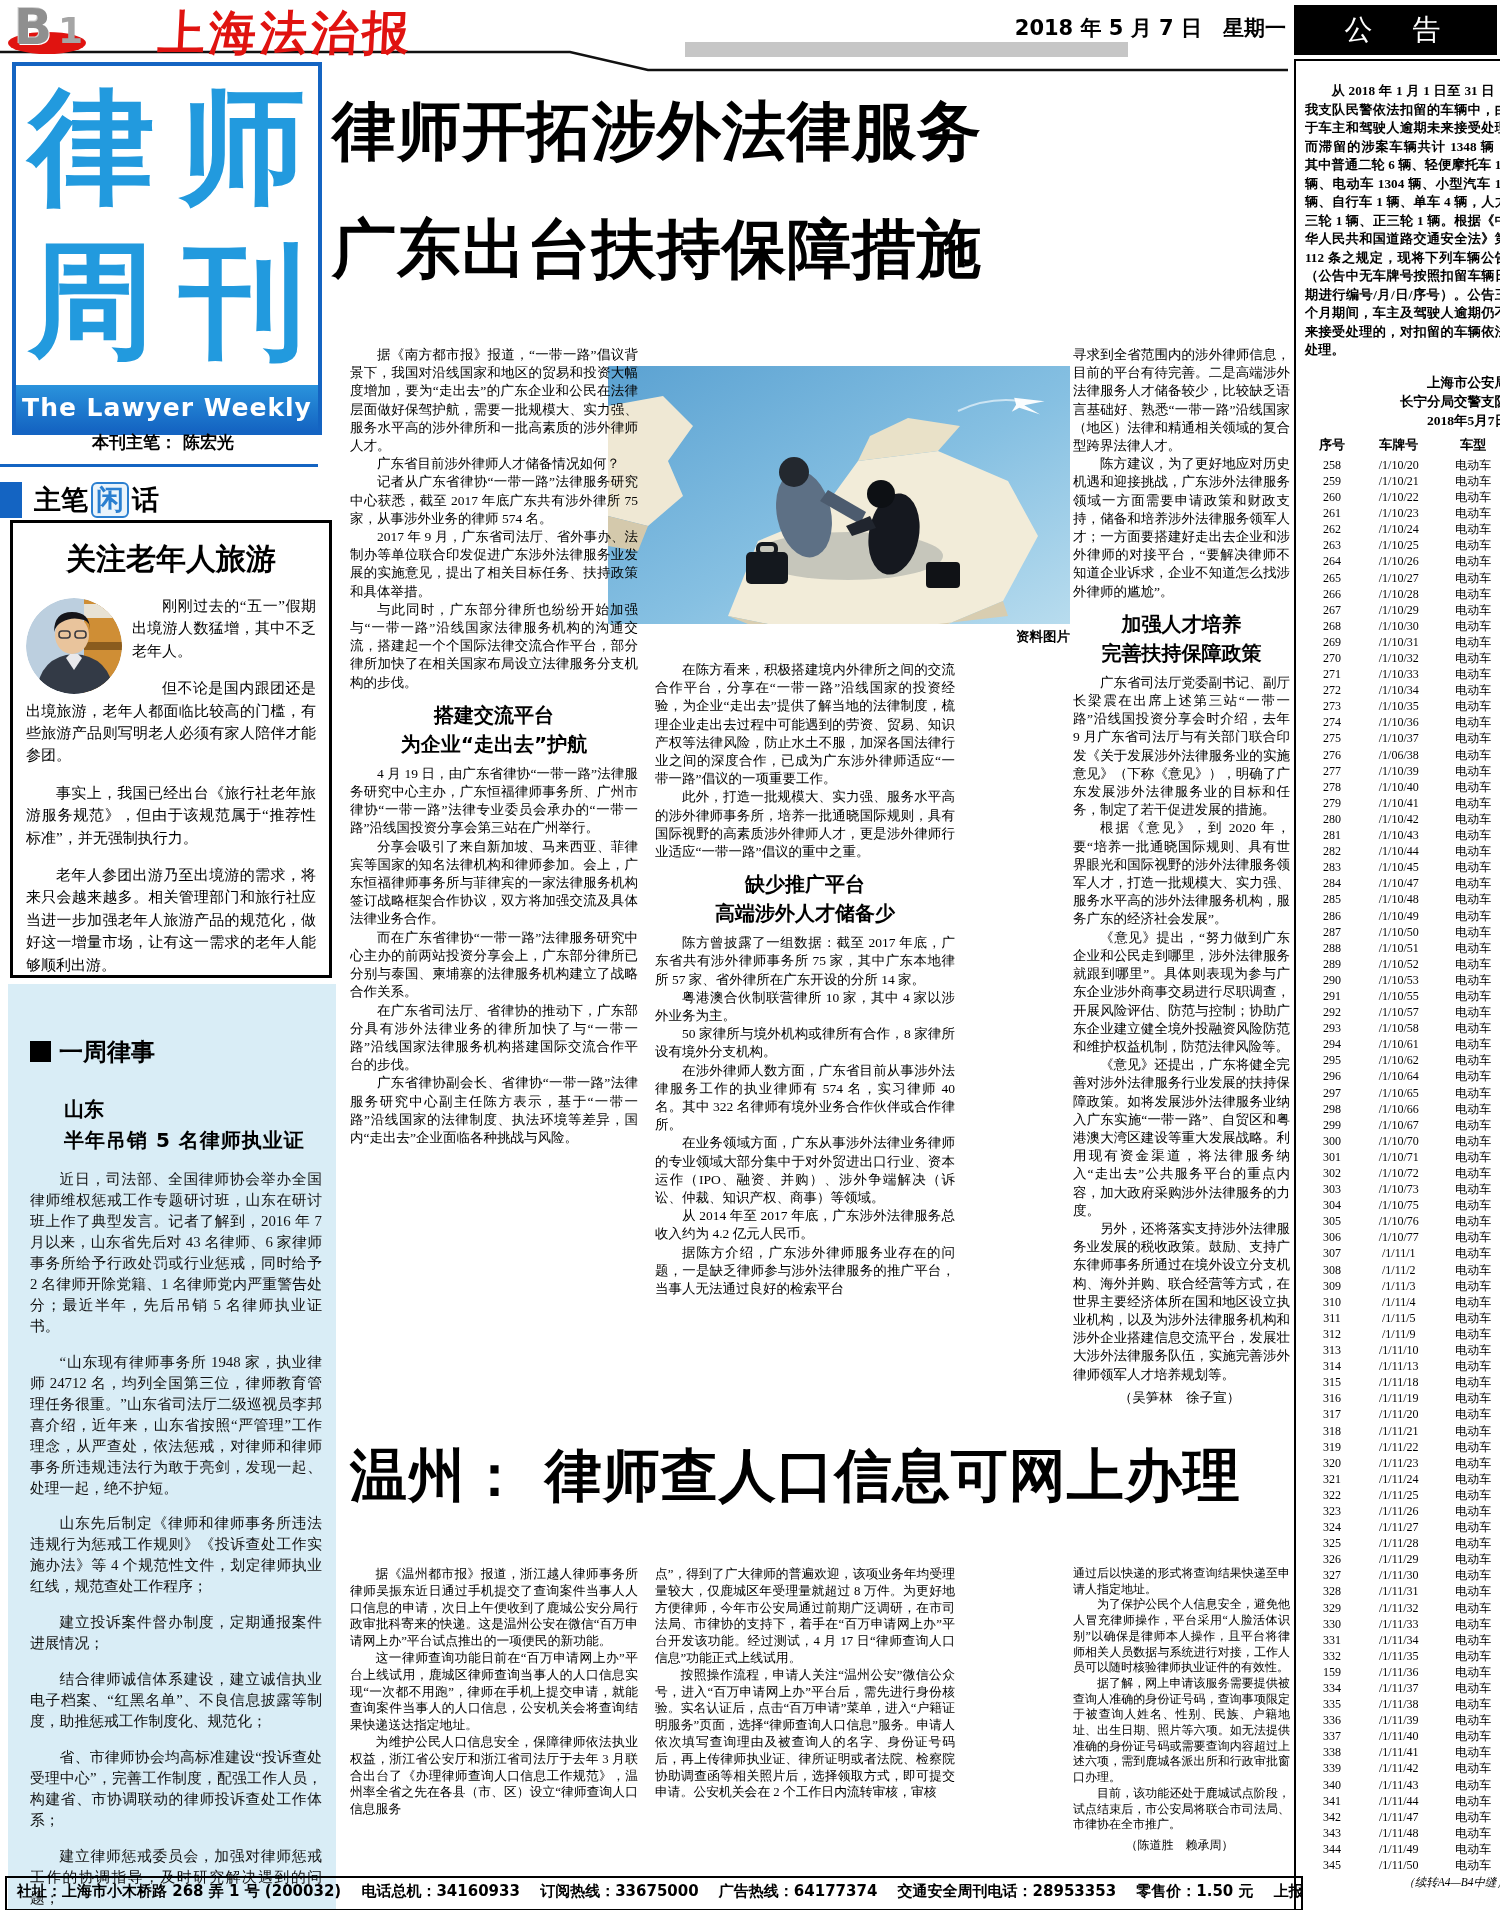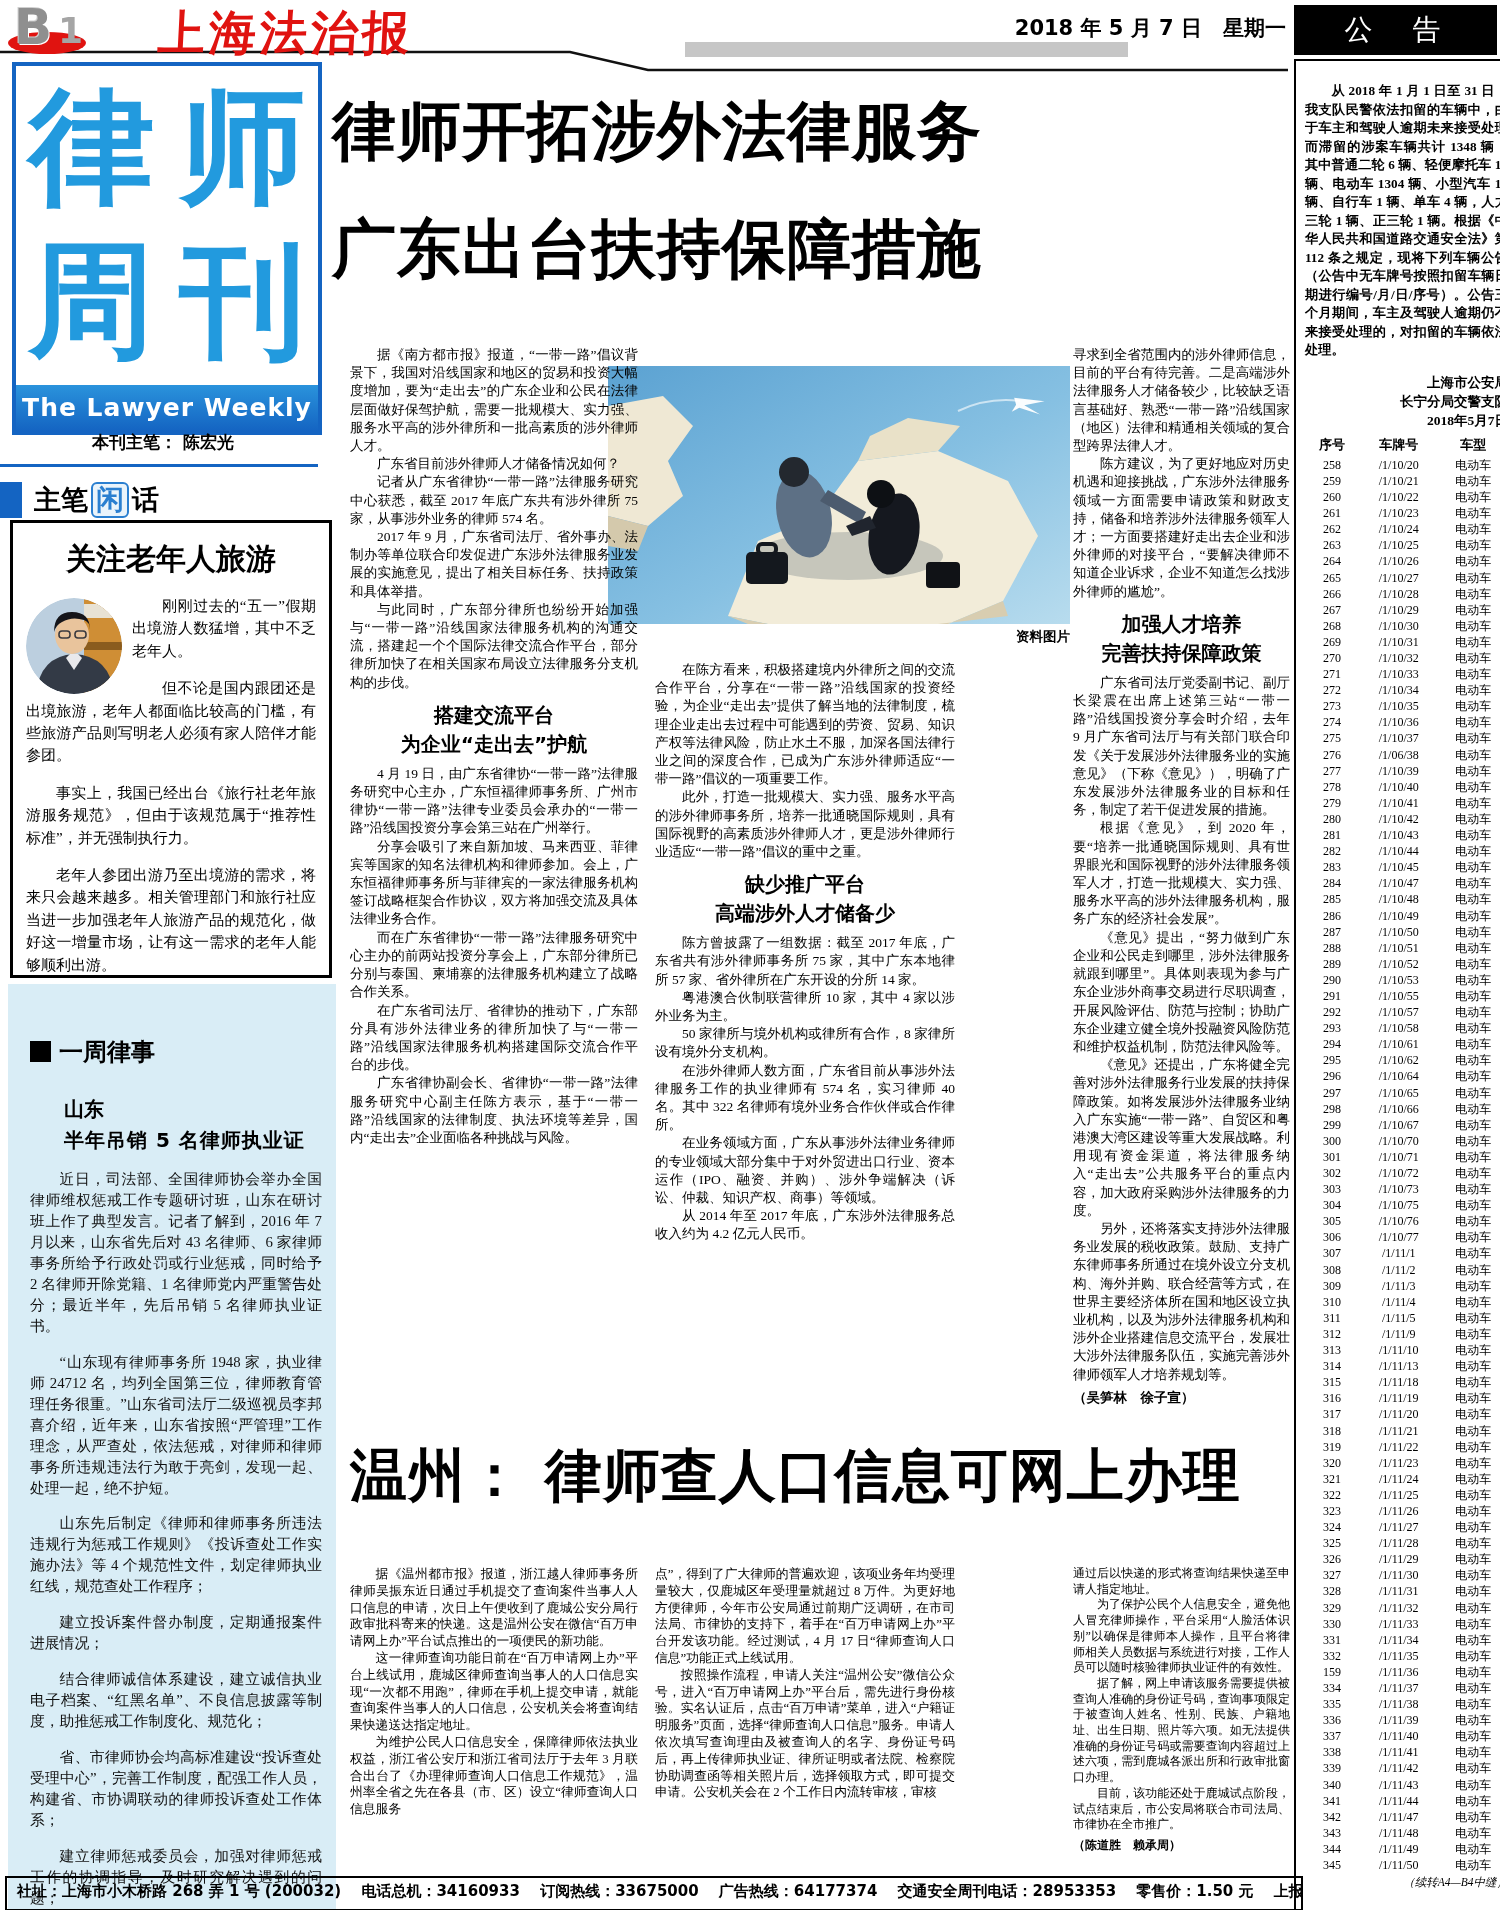--- a/index.html
+++ b/index.html
@@ -64,21 +64,21 @@
   #acol3{left:723px;width:217px;height:1080px;}
   #aphoto{left:258px;top:20px;width:462px;height:258px;overflow:hidden;}
   #acap{left:443px;top:282px;width:277px;text-align:right;font-size:13.5px;font-weight:900;}
   .blk{margin:0;}
   .t-p{text-indent:2em;}
   .t-pc{text-indent:0;}
   .t-h{font-family:"DejaVu Sans",sans-serif;font-weight:900;font-size:20px;line-height:27px;
        text-align:center;text-indent:0;margin-top:2px;}
   .blk.t-p + .blk.t-h, .blk.t-pc + .blk.t-h{margin-top:10px;}
   .t-h + .t-p{margin-top:7px;}
-  .t-sig{text-align:left;font-weight:bold;padding-top:5px;padding-right:4px;}
+  .t-sig{text-align:center;font-weight:normal;padding-top:5px;padding-right:4px;}
   
   #wz{left:350px;top:1438px;width:940px;height:436px;}
   #wzhl{position:absolute;left:0;top:0;font-size:57px;font-weight:900;letter-spacing:1px;white-space:nowrap;}
   .wzcol{position:absolute;top:128px;height:308px;overflow:hidden;font-size:12.8px;line-height:16.8px;text-align:justify;}
   #wzc1{left:0;width:288px;}
   #wzc2{left:305px;width:300px;}
   #wzc3{left:723px;width:217px;font-size:12px;line-height:15.7px;}
   
   #footer{left:5px;top:1876px;width:1284px;height:31px;border:2px solid #000;line-height:26px;
           font-size:15px;font-weight:bold;padding-left:10px;white-space:nowrap;overflow:hidden;
@@ -776,20 +776,21 @@
   <div class="blk t-p">在陈方看来，积极搭建境内外律所之间的交流合作平台，分享在“一带一路”沿线国家的投资经验，为企业“走出去”提供了解当地的法律制度，梳理企业走出去过程中可能遇到的劳资、贸易、知识产权等法律风险，防止水土不服，加深各国法律行业之间的深度合作，已成为广东涉外律师适应“一带一路”倡议的一项重要工作。</div>
       <div class="blk t-p">此外，打造一批规模大、实力强、服务水平高的涉外律师事务所，培养一批通晓国际规则，具有国际视野的高素质涉外律师人才，更是涉外律师行业适应“一带一路”倡议的重中之重。</div>
       <div class="blk t-h">缺少推广平台</div>
       <div class="blk t-h">高端涉外人才储备少</div>
       <div class="blk t-p">陈方曾披露了一组数据：截至 2017 年底，广东省共有涉外律师事务所 75 家，其中广东本地律所 57 家、省外律所在广东开设的分所 14 家。</div>
       <div class="blk t-p">粤港澳合伙制联营律所 10 家，其中 4 家以涉外业务为主。</div>
       <div class="blk t-p">50 家律所与境外机构或律所有合作，8 家律所设有境外分支机构。</div>
       <div class="blk t-p">在涉外律师人数方面，广东省目前从事涉外法律服务工作的执业律师有 574 名，实习律师 40 名。其中 322 名律师有境外业务合作伙伴或合作律所。</div>
       <div class="blk t-p">在业务领域方面，广东从事涉外法律业务律师的专业领域大部分集中于对外贸进出口行业、资本运作（IPO、融资、并购）、涉外争端解决（诉讼、仲裁、知识产权、商事）等领域。</div>
       <div class="blk t-p">从 2014 年至 2017 年底，广东涉外法律服务总收入约为 4.2 亿元人民币。</div>
+      <div class="blk t-p">据陈方介绍，广东涉外律师服务业存在的问题，一是缺乏律师参与涉外法律服务的推广平台，当事人无法通过良好的检索平台</div>
     </div>
   <div id="acol3" class="acol">
 
   <div class="blk t-pc">寻求到全省范围内的涉外律师信息，目前的平台有待完善。二是高端涉外法律服务人才储备较少，比较缺乏语言基础好、熟悉“一带一路”沿线国家（地区）法律和精通相关领域的复合型跨界法律人才。</div>
       <div class="blk t-p">陈方建议，为了更好地应对历史机遇和迎接挑战，广东涉外法律服务领域一方面需要申请政策和财政支持，储备和培养涉外法律服务领军人才；一方面要搭建好走出去企业和涉外律师的对接平台，“要解决律师不知道企业诉求，企业不知道怎么找涉外律师的尴尬”。</div>
       <div class="blk t-h">加强人才培养</div>
       <div class="blk t-h">完善扶持保障政策</div>
       <div class="blk t-p">广东省司法厅党委副书记、副厅长梁震在出席上述第三站“一带一路”沿线国投资分享会时介绍，去年 9 月广东省司法厅与有关部门联合印发《关于发展涉外法律服务业的实施意见》（下称《意见》），明确了广东发展涉外法律服务业的目标和任务，制定了若干促进发展的措施。</div>
       <div class="blk t-p">根据《意见》，到 2020 年，要“培养一批通晓国际规则、具有世界眼光和国际视野的涉外法律服务领军人才，打造一批规模大、实力强、服务水平高的涉外法律服务机构，服务广东的经济社会发展”。</div>
       <div class="blk t-p">《意见》提出，“努力做到广东企业和公民走到哪里，涉外法律服务就跟到哪里”。具体则表现为参与广东企业涉外商事交易进行尽职调查，开展风险评估、防范与控制；协助广东企业建立健全境外投融资风险防范和维护权益机制，防范法律风险等。</div>

